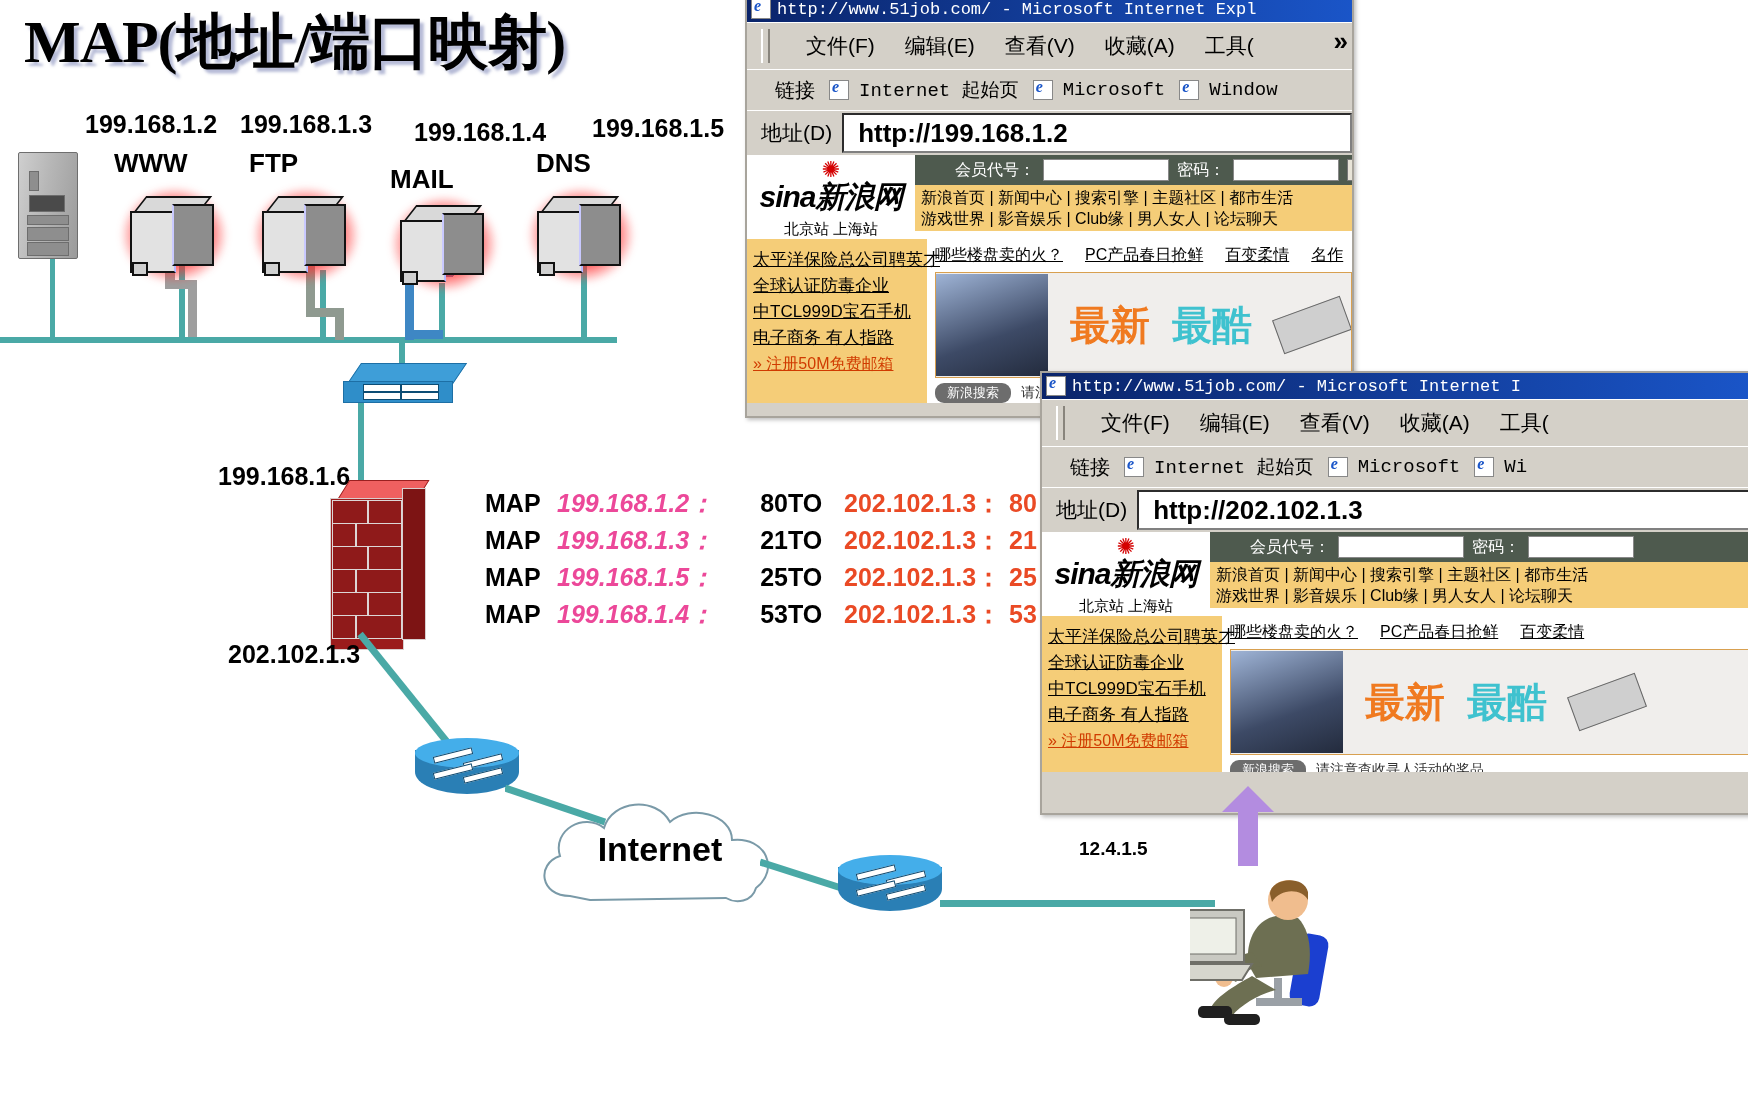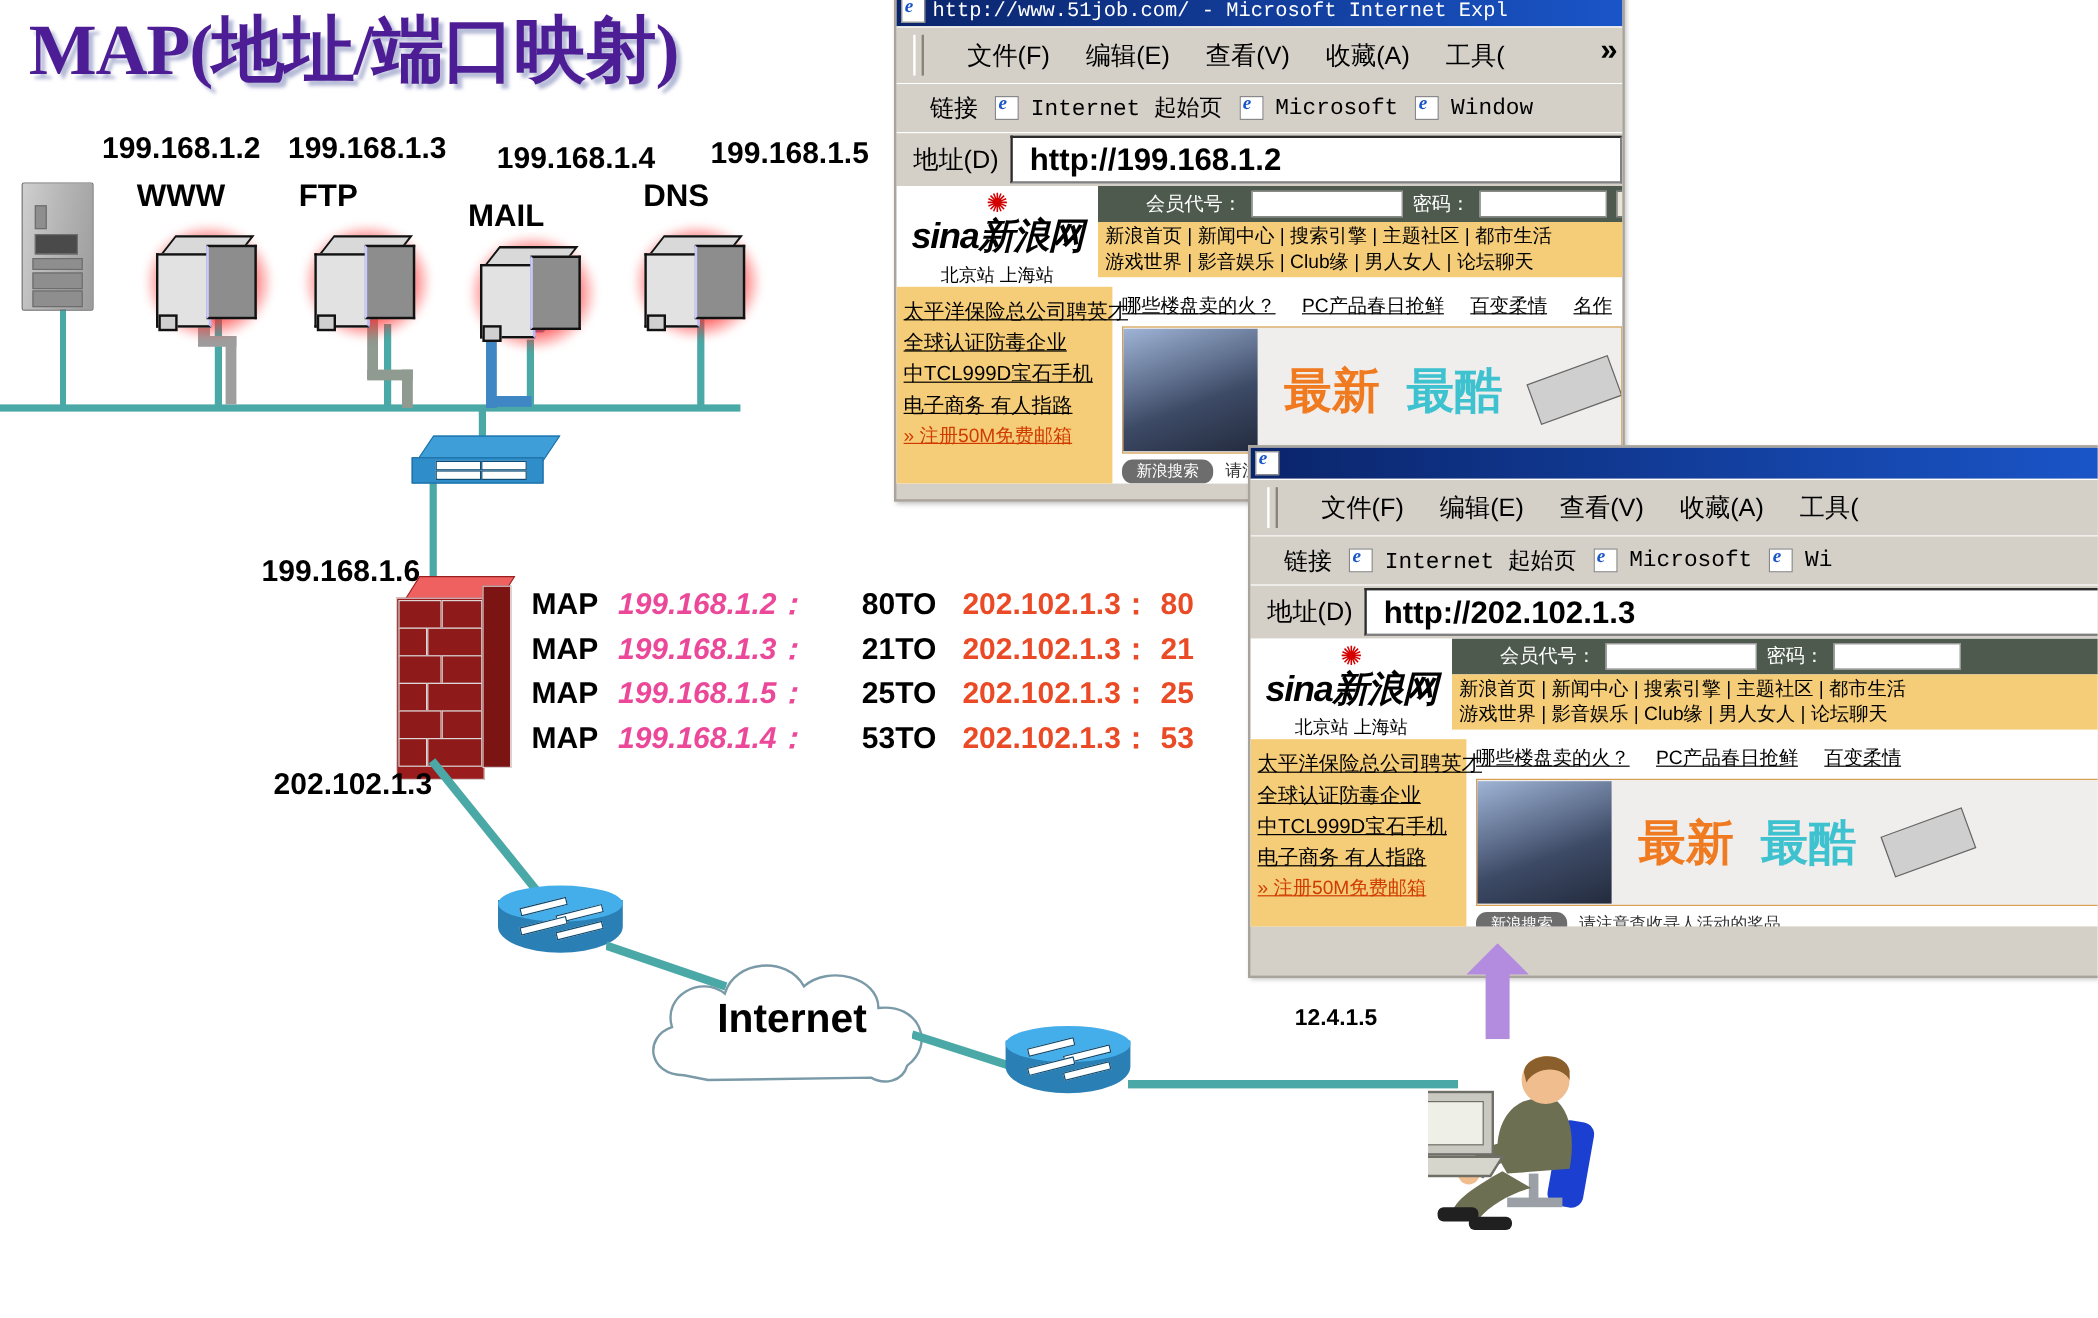--- a/index.html
+++ b/index.html
@@ -1,21 +1,21 @@
 <!DOCTYPE html>
 <html><head>
 <meta charset="utf-8">
 <style>
   html,body{margin:0;padding:0;background:#fff;}
   body{width:1748px;height:1098px;position:relative;overflow:hidden;
        font-family:"Liberation Sans","DejaVu Sans",sans-serif;}
   .abs{position:absolute;}
 
   
-  #title{left:24px;top:2px;font-size:60px;font-weight:bold;color:#4c1d95;
+  #title{left:24px;top:2px;font-size:60px;font-weight:bold;color:#000000;
          font-family:"Liberation Serif","DejaVu Serif",serif;
          text-shadow:4px 4px 3px rgba(120,130,180,.55);white-space:nowrap;letter-spacing:-1px;}
 
   
   .iplabel{font-size:25px;font-weight:bold;color:#000;white-space:nowrap;}
   .svclabel{font-size:26px;font-weight:bold;color:#000;white-space:nowrap;}
 
   
   .wire{background:#4aa9a6;position:absolute;}
 
@@ -59,21 +59,21 @@
   .router .r-ar{position:absolute;background:#fff;height:5px;border:1px solid #0f4a70;}
 
   
   .cloud-wrap{width:260px;height:150px;}
   .cloud-wrap svg{position:absolute;left:0;top:0;}
   .cloud-label{position:absolute;left:0;top:52px;width:260px;text-align:center;
                font-size:34px;font-weight:bold;color:#000;}
 
   
   #maprules{left:443px;top:487px;}
-  .maprow{display:flex;align-items:baseline;font-size:25px;font-weight:bold;height:37px;white-space:nowrap;}
+  .maprow{display:flex;align-items:baseline;font-size:25px;font-weight:bold;height:37px;white-space:nowrap;margin-left:42px;}
   .maprow .c-map{width:72px;color:#000;}
   .maprow .c-src{width:175px;color:#ec4899;font-style:italic;}
   .maprow .c-sport{width:56px;color:#000;text-align:right;}
   .maprow .c-to{width:56px;color:#000;text-align:left;}
   .maprow .c-dst{color:#ea4a25;}
   .maprow .c-dport{color:#ea4a25;padding-left:8px;}
 
   
   .ie{position:absolute;background:#d4d0c8;border:2px solid #a8a49c;box-shadow:2px 2px 4px rgba(0,0,0,.25);overflow:hidden;}
   .ie-title{height:26px;background:linear-gradient(90deg,#0a246a,#1a55c8);display:flex;align-items:center;
@@ -404,20 +404,21 @@
           <span class="srch-txt">请注意查收寻人活动的奖品</span>
         </div>
       </div>
     </div>
   </div>
 </div>
 
 <div class="ie" style="left:1040px;top:371px;width:710px;height:440px;">
   <div class="ie-title">
     <span class="ie-icon"></span>
+    <span>http://www.51job.com/ - Microsoft Internet I</span>
   </div>
   <div style="position:relative;">
     <div class="ie-menubar">
       <span class="grip"></span>
       <span>文件(F)</span>
       <span>编辑(E)</span>
       <span>查看(V)</span>
       <span>收藏(A)</span>
       <span>工具(</span>
     </div>

